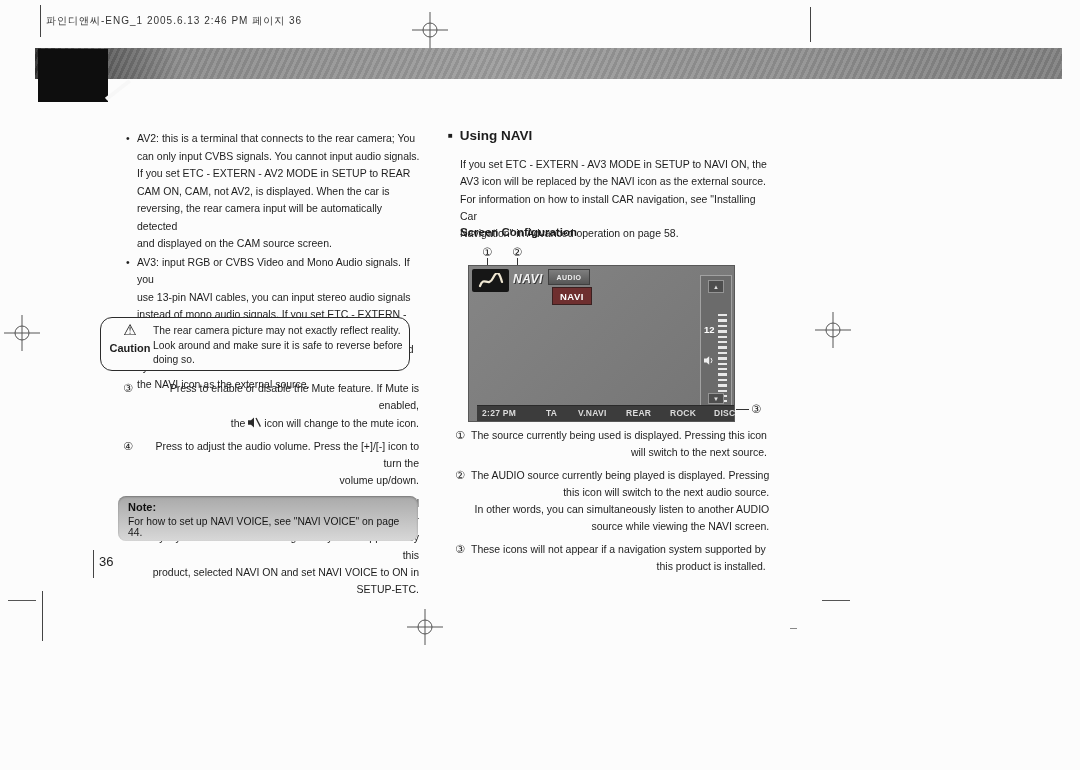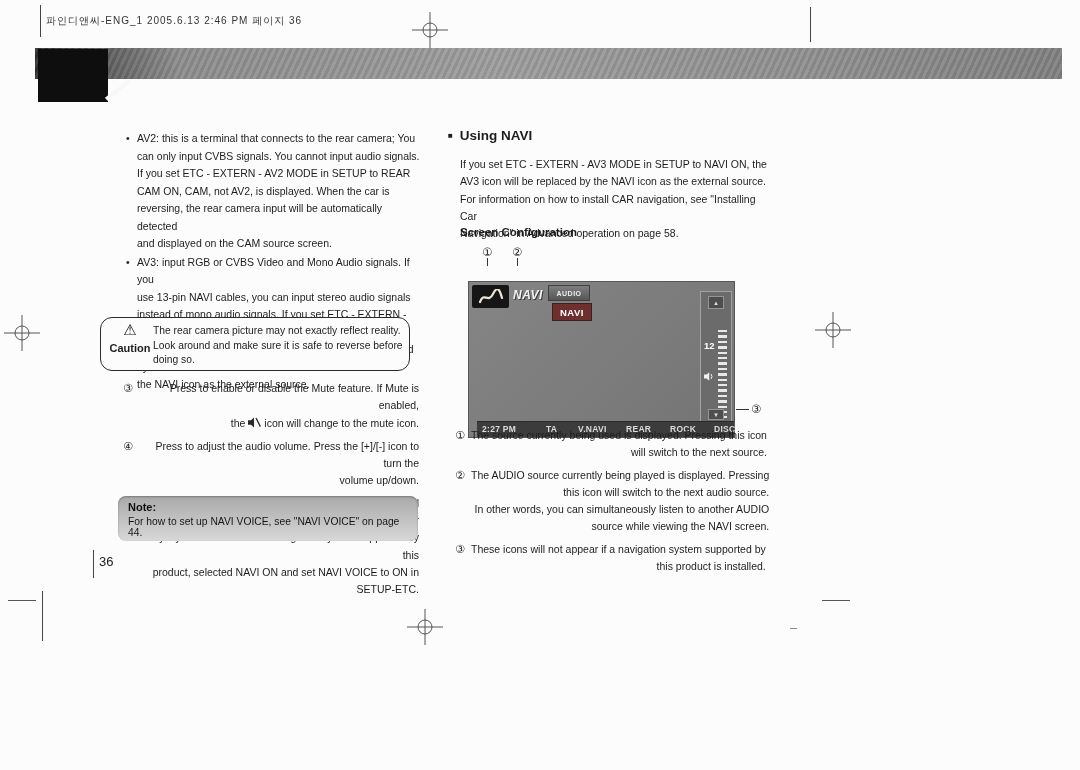--- a/index.html
+++ b/index.html
@@ -69,21 +69,21 @@
   .subtitle{position:absolute;left:460px;top:226px;font-weight:bold;font-size:11.5px;}
 
   .callout{position:absolute;font-family:"DejaVu Sans",sans-serif;font-size:11.5px;color:#1a1a1a;}
   .co1{left:482px;top:245px;} .co2{left:512px;top:245px;} .co3{left:751px;top:402px;}
   .co-line{position:absolute;width:1px;height:8px;background:#333;}
   .col1{left:487px;top:258px;} .col2{left:517px;top:258px;}
   .co3-line{position:absolute;left:736px;top:409px;width:13px;height:1px;background:#333;}
 
   
   .screen{position:absolute;left:468px;top:265px;width:267px;height:157px;
-          background:linear-gradient(135deg,#858585,#747474);border:1px solid #585858;box-sizing:border-box;margin-top:16px;}
+          background:linear-gradient(135deg,#858585,#747474);border:1px solid #585858;box-sizing:border-box;}
   .logo-box{position:absolute;left:3px;top:3px;width:37px;height:23px;background:#161616;border-radius:2px;
             display:flex;align-items:center;justify-content:center;}
   .logo-navi{position:absolute;left:44px;top:6px;font-weight:bold;font-style:italic;font-size:12px;color:#f4f4f4;
              text-shadow:1px 1px 0 #3a3a3a;letter-spacing:.5px;}
   .audio-chip{position:absolute;left:79px;top:3px;width:40px;height:14px;background:linear-gradient(#7e7e7e,#565656);
               border:1px solid #3f3f3f;color:#eee;font-size:7px;font-weight:bold;display:flex;align-items:center;justify-content:center;letter-spacing:.5px;}
   .navi-chip{position:absolute;left:83px;top:21px;width:38px;height:16px;background:#6e2f2f;border:1px solid #3a2020;
              color:#fff;font-size:9.5px;font-weight:bold;display:flex;align-items:center;justify-content:center;letter-spacing:.5px;}
 
   .vol-panel{position:absolute;left:231px;top:9px;width:32px;height:134px;border:1px solid #a2a2a2;background:#6b6b6b;box-sizing:border-box;}

